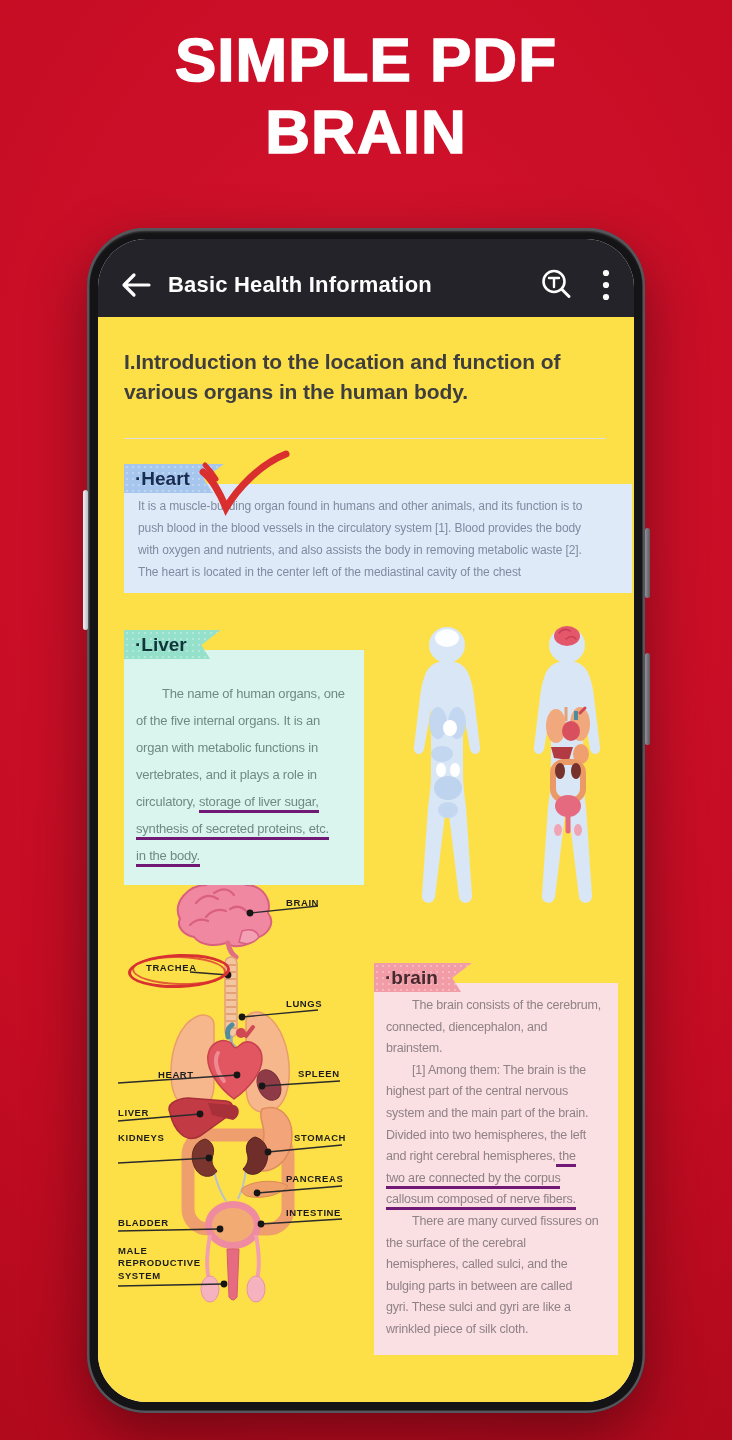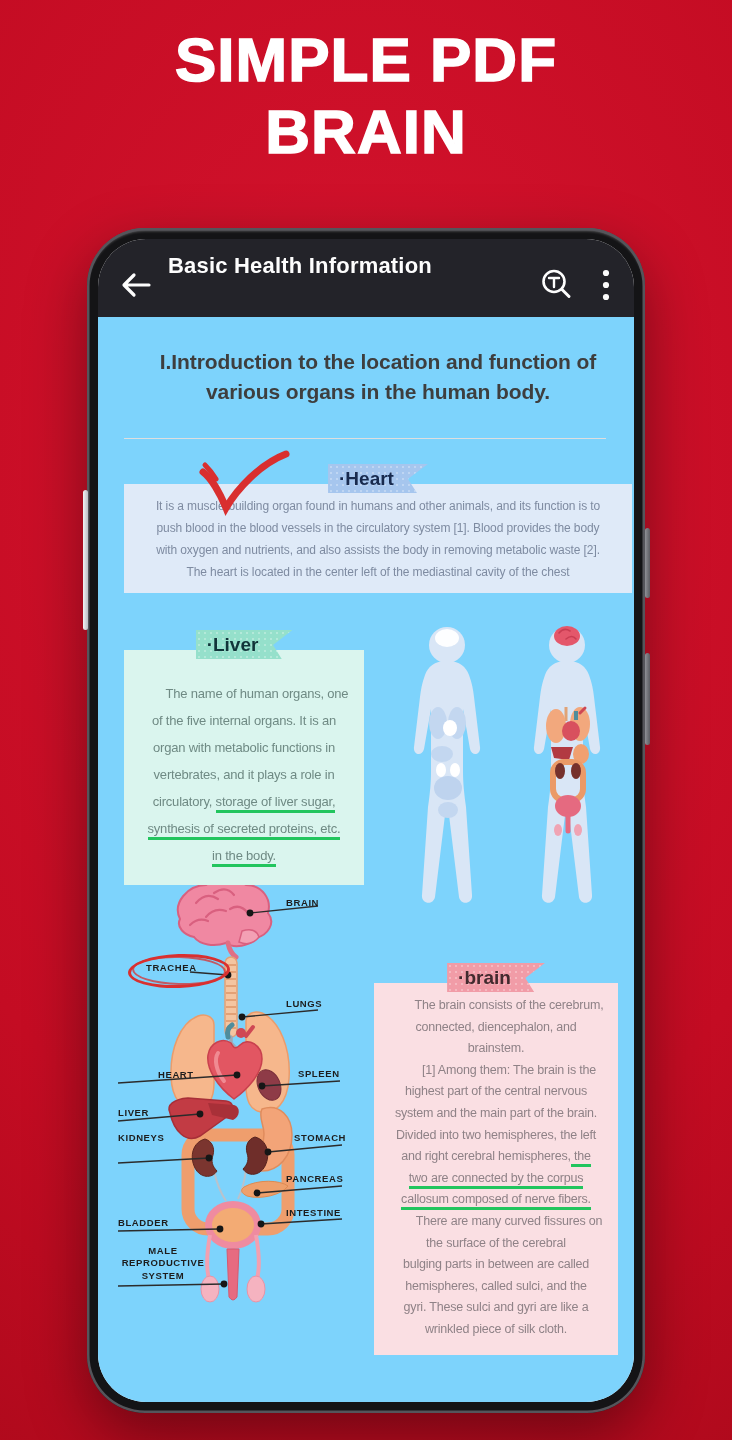--- a/index.html
+++ b/index.html
@@ -31,47 +31,47 @@
   .side-btn.r2 { right:-5px; top:425px; width:5px; height:92px; background:linear-gradient(90deg,#8f9096,#5c5d63); }
 
   .screen {
     position:relative; width:536px; height:1163px; border-radius:48px;
     overflow:hidden; background:#ffffff; display:flex; flex-direction:column;
   }
 
   
   .appbar {
     height:78px; flex:0 0 78px; background:#232329;
-    display:flex; padding:14px 24px 0 22px; gap:16px;
+    display:flex; align-items:center; padding:14px 24px 0 22px; gap:16px;
   }
   .appbar-title { flex:1; color:#fdfdfd; font-size:22px; font-weight:bold; letter-spacing:.2px; }
   .icon-btn { background:none; border:none; padding:0; cursor:pointer; display:flex; align-items:center; }
   .icon-btn + .icon-btn { margin-left:12px; }
 
   
-  .page { position:relative; flex:1; background:#7dd3fc;text-align:center; }
+  .page { position:relative; flex:1; background:#fde047; }
 
   .doc-heading {
     position:absolute; left:26px; top:30px; width:508px;
     font-size:21px; font-weight:bold; color:#3e3e3e; line-height:1.45; letter-spacing:-0.1px;
   }
   .divider { position:absolute; left:26px; top:121px; width:482px; height:1px; background:#dedede; border:none; }
 
   
   .ribbon {
     position:relative; z-index:2; display:inline-block; height:29px; line-height:29px;
     padding:0 34px 0 11px; font-size:19px; font-weight:bold;
     clip-path:polygon(0 0, 100% 0, 80% 52%, 89% 100%, 0 100%);
     background-image:radial-gradient(rgba(255,255,255,.28) 1px, transparent 1.4px);
     background-size:6px 6px;
   }
   .textbox { position:relative; z-index:1; margin-top:-9px; }
   .tline { white-space:nowrap; }
   .tline.indent { text-indent:26px; }
-  .pen-ul { border-bottom:3px solid #22c55e; padding-bottom:1px; }
+  .pen-ul { border-bottom:3px solid #701a75; padding-bottom:1px; }
   .pen-ul:empty { display:none; border:none; }
 
   .sec-heart { position:absolute; left:26px; top:147px; width:508px; }
   .heart-ribbon { background-color:#a6c6ee; color:#182a4e; }
   .heart-box { background:#dfeaf8; padding:11px 14px 10px; font-size:12px; line-height:22px; letter-spacing:-0.1px; color:#7e8ba1; }
 
   .pen-check { position:absolute; left:74px; top:-14px; z-index:3; }
 
   .sec-liver { position:absolute; left:26px; top:313px; width:240px; }
   .liver-ribbon { background-color:#95e0cb; color:#113439; }
@@ -355,23 +355,23 @@
               <div class="tline"><span>and right cerebral hemispheres,</span><span class="pen-ul"> the</span></div>
 
               <div class="tline"><span></span><span class="pen-ul">two are connected by the corpus</span></div>
 
               <div class="tline"><span></span><span class="pen-ul">callosum composed of nerve fibers.</span></div>
 
               <div class="tline indent"><span>There are many curved fissures on</span></div>
 
               <div class="tline"><span>the surface of the cerebral</span></div>
 
+              <div class="tline"><span>hemispheres, called sulci, and the</span></div>
+
               <div class="tline"><span>bulging parts in between are called</span></div>
-
-              <div class="tline"><span>hemispheres, called sulci, and the</span></div>
 
               <div class="tline"><span>gyri. These sulci and gyri are like a</span></div>
 
               <div class="tline"><span>wrinkled piece of silk cloth.</span></div>
             </div>
         </section>
 
       </main>
     </div>
   </div>

